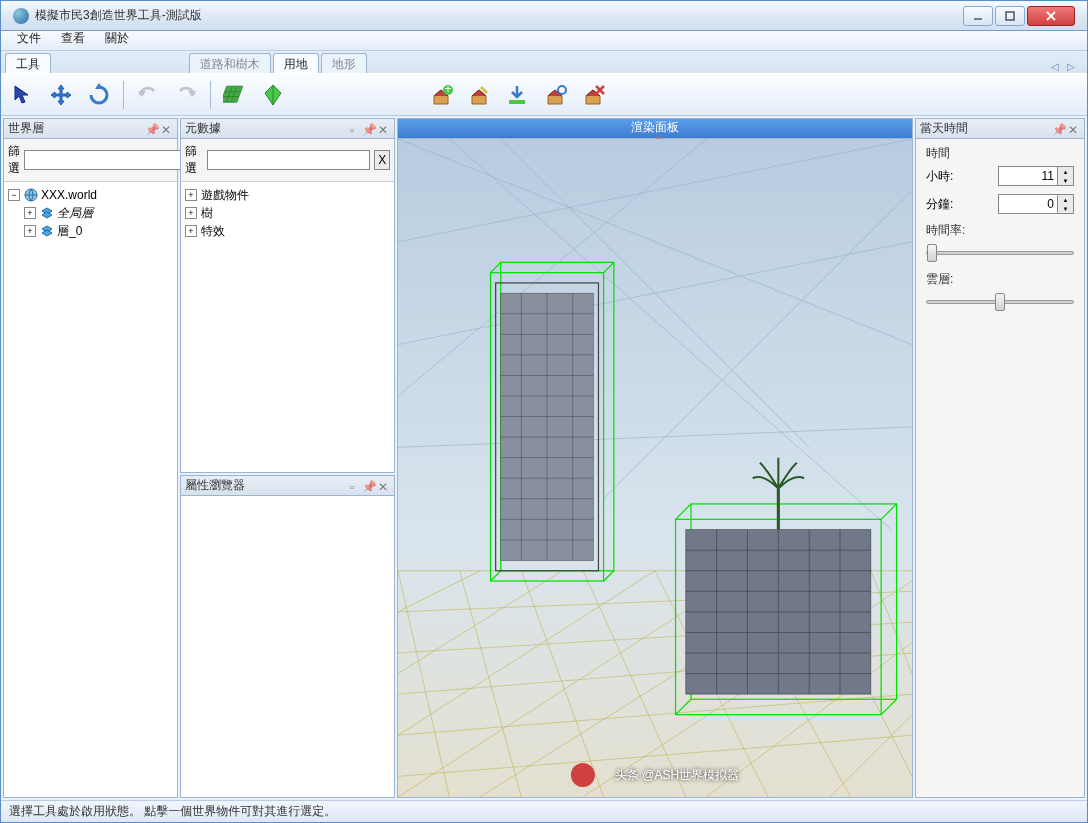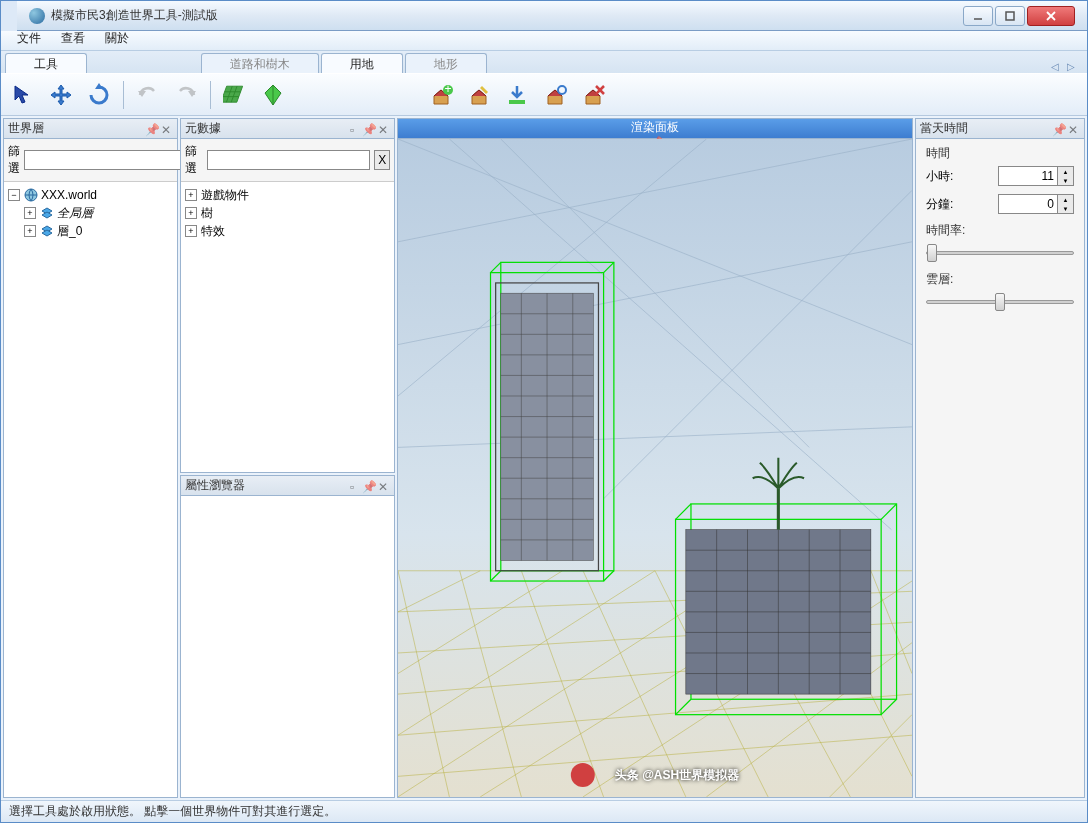--- a/index.html
+++ b/index.html
@@ -1,33 +1,33 @@
 <!DOCTYPE html>
 <html><head>
 <meta charset="utf-8">
 <style>
 * { box-sizing: border-box; margin: 0; padding: 0; font-family: "Microsoft JhengHei", "Segoe UI", sans-serif; font-size: 12px; }
 body { background: #fff; width: 1088px; height: 823px; overflow: hidden; }
 
 .window { width: 1088px; height: 823px; border: 1px solid #5a8cc7; background: #dde9f7; display: flex; flex-direction: column; }
 
-.titlebar { height: 30px; background: linear-gradient(to bottom, #f5faff 0%, #dfe9f5 50%, #cedff0 100%); display: flex; align-items: center; padding: 0 12px; border-bottom: 1px solid #7a9cc5; margin-left: 16px; }
+.titlebar { height: 30px; background: linear-gradient(to bottom, #f5faff 0%, #dfe9f5 50%, #cedff0 100%); display: flex; align-items: center; padding: 0 12px; border-bottom: 1px solid #7a9cc5; }
 .titlebar .app-icon { width: 16px; height: 16px; margin-right: 6px; background: radial-gradient(circle at 30% 30%, #8ec7e0, #2a6aa0); border-radius: 50%; }
 .titlebar .title { flex: 1; color: #333; }
 .win-btns { display: flex; gap: 2px; }
 .win-btn { width: 30px; height: 20px; border: 1px solid #8aa8c8; border-radius: 3px; background: linear-gradient(to bottom, #f8fbff, #d8e5f3); display: flex; align-items: center; justify-content: center; cursor: pointer; color: #555; }
 .win-btn.close { width: 48px; background: linear-gradient(to bottom, #f07a7a, #d04040); border-color: #a02020; color: #fff; }
 .win-btn svg { width: 10px; height: 10px; }
 
 .menubar { height: 20px; background: linear-gradient(to bottom, #f7fbff, #e2edf8); display: flex; align-items: flex-end; padding: 0 6px; border-bottom: 1px solid #b8cde3; }
 .menu-item { padding: 3px 10px; cursor: pointer; color: #222; }
 
 .toolbar-area { background: #eaf2fb; border-bottom: 1px solid #b5c9df; }
 .tab-row { height: 22px; display: flex; align-items: flex-end; padding: 0 4px; background: linear-gradient(to bottom, #e3edf8, #d6e4f2); position: relative; }
-.tab { height: 20px; padding: 2px 28px 0; border: 1px solid #9bb4d0; border-bottom: none; margin-right: 2px; background: #eaf2fb; border-radius: 3px 3px 0 0; cursor: pointer; color: #888; }
+.tab { height: 20px; padding: 2px 10px 0; border: 1px solid #9bb4d0; border-bottom: none; margin-right: 2px; background: #eaf2fb; border-radius: 3px 3px 0 0; cursor: pointer; color: #888; }
 .tab.active { background: #f8fbff; color: #222; position: relative; z-index: 2; }
 .tab-spacer { flex: 1; }
 .tab-nav { display: flex; gap: 4px; padding: 0 4px; }
 .tab-nav-btn { width: 12px; height: 12px; color: #6a8bb5; cursor: pointer; font-size: 10px; }
 
 .toolbar { height: 42px; background: linear-gradient(to bottom, #fbfdff, #e3edf8); display: flex; align-items: center; padding: 0 4px; gap: 2px; border-top: 1px solid #fff; }
 .tool-btn { width: 36px; height: 36px; border: 1px solid transparent; border-radius: 3px; display: flex; align-items: center; justify-content: center; cursor: pointer; }
 .tool-btn.disabled { opacity: 0.45; cursor: default; }
 .tool-sep { width: 1px; height: 28px; background: #a8bdd4; margin: 0 4px; }
 .toolbar-group-right { display: flex; align-items: center; gap: 2px; margin-left: 130px; }
@@ -68,21 +68,21 @@
 .spin-wrap { display: flex; }
 .spin { width: 16px; height: 20px; border: 1px solid #888; border-left: none; background: #eaeaea; display: flex; flex-direction: column; }
 .spin div { flex: 1; font-size: 6px; display: flex; align-items: center; justify-content: center; cursor: pointer; }
 .slider-row { padding: 4px 8px 12px; }
 .slider { width: 100%; height: 4px; background: #d0d0d0; border: 1px solid #999; border-radius: 2px; position: relative; margin-top: 8px; }
 .slider-thumb { position: absolute; width: 10px; height: 18px; background: linear-gradient(to bottom, #f8f8f8, #d0d0d0); border: 1px solid #888; border-radius: 2px; top: -8px; cursor: pointer; }
 .field-label { color: #333; padding: 4px 8px 0; }
 
 .statusbar { height: 22px; background: linear-gradient(to bottom, #f0f6fc, #dce8f5); border-top: 1px solid #b8cde3; display: flex; align-items: center; padding: 0 8px; color: #333; }
 
-.watermark { position: absolute; bottom: 10px; left: 50%; transform: translateX(-50%); color: #fff; font-size: 20px; font-weight: bold; text-shadow: 0 0 4px #000; display: flex; align-items: center; gap: 20px; pointer-events: none; }
+.watermark { position: absolute; bottom: 10px; left: 50%; transform: translateX(-50%); color: #fff; font-size: 20px; font-weight: normal; text-shadow: 0 0 4px #000; display: flex; align-items: center; gap: 20px; pointer-events: none; }
 .watermark-icon { width: 24px; height: 24px; background: #d04040; border-radius: 50%; }
 </style>
 </head>
 <body>
 
 <div class="window">
 
   <div class="titlebar">
     <div class="app-icon"></div>
     <div class="title">模擬市民3創造世界工具-測試版</div>

